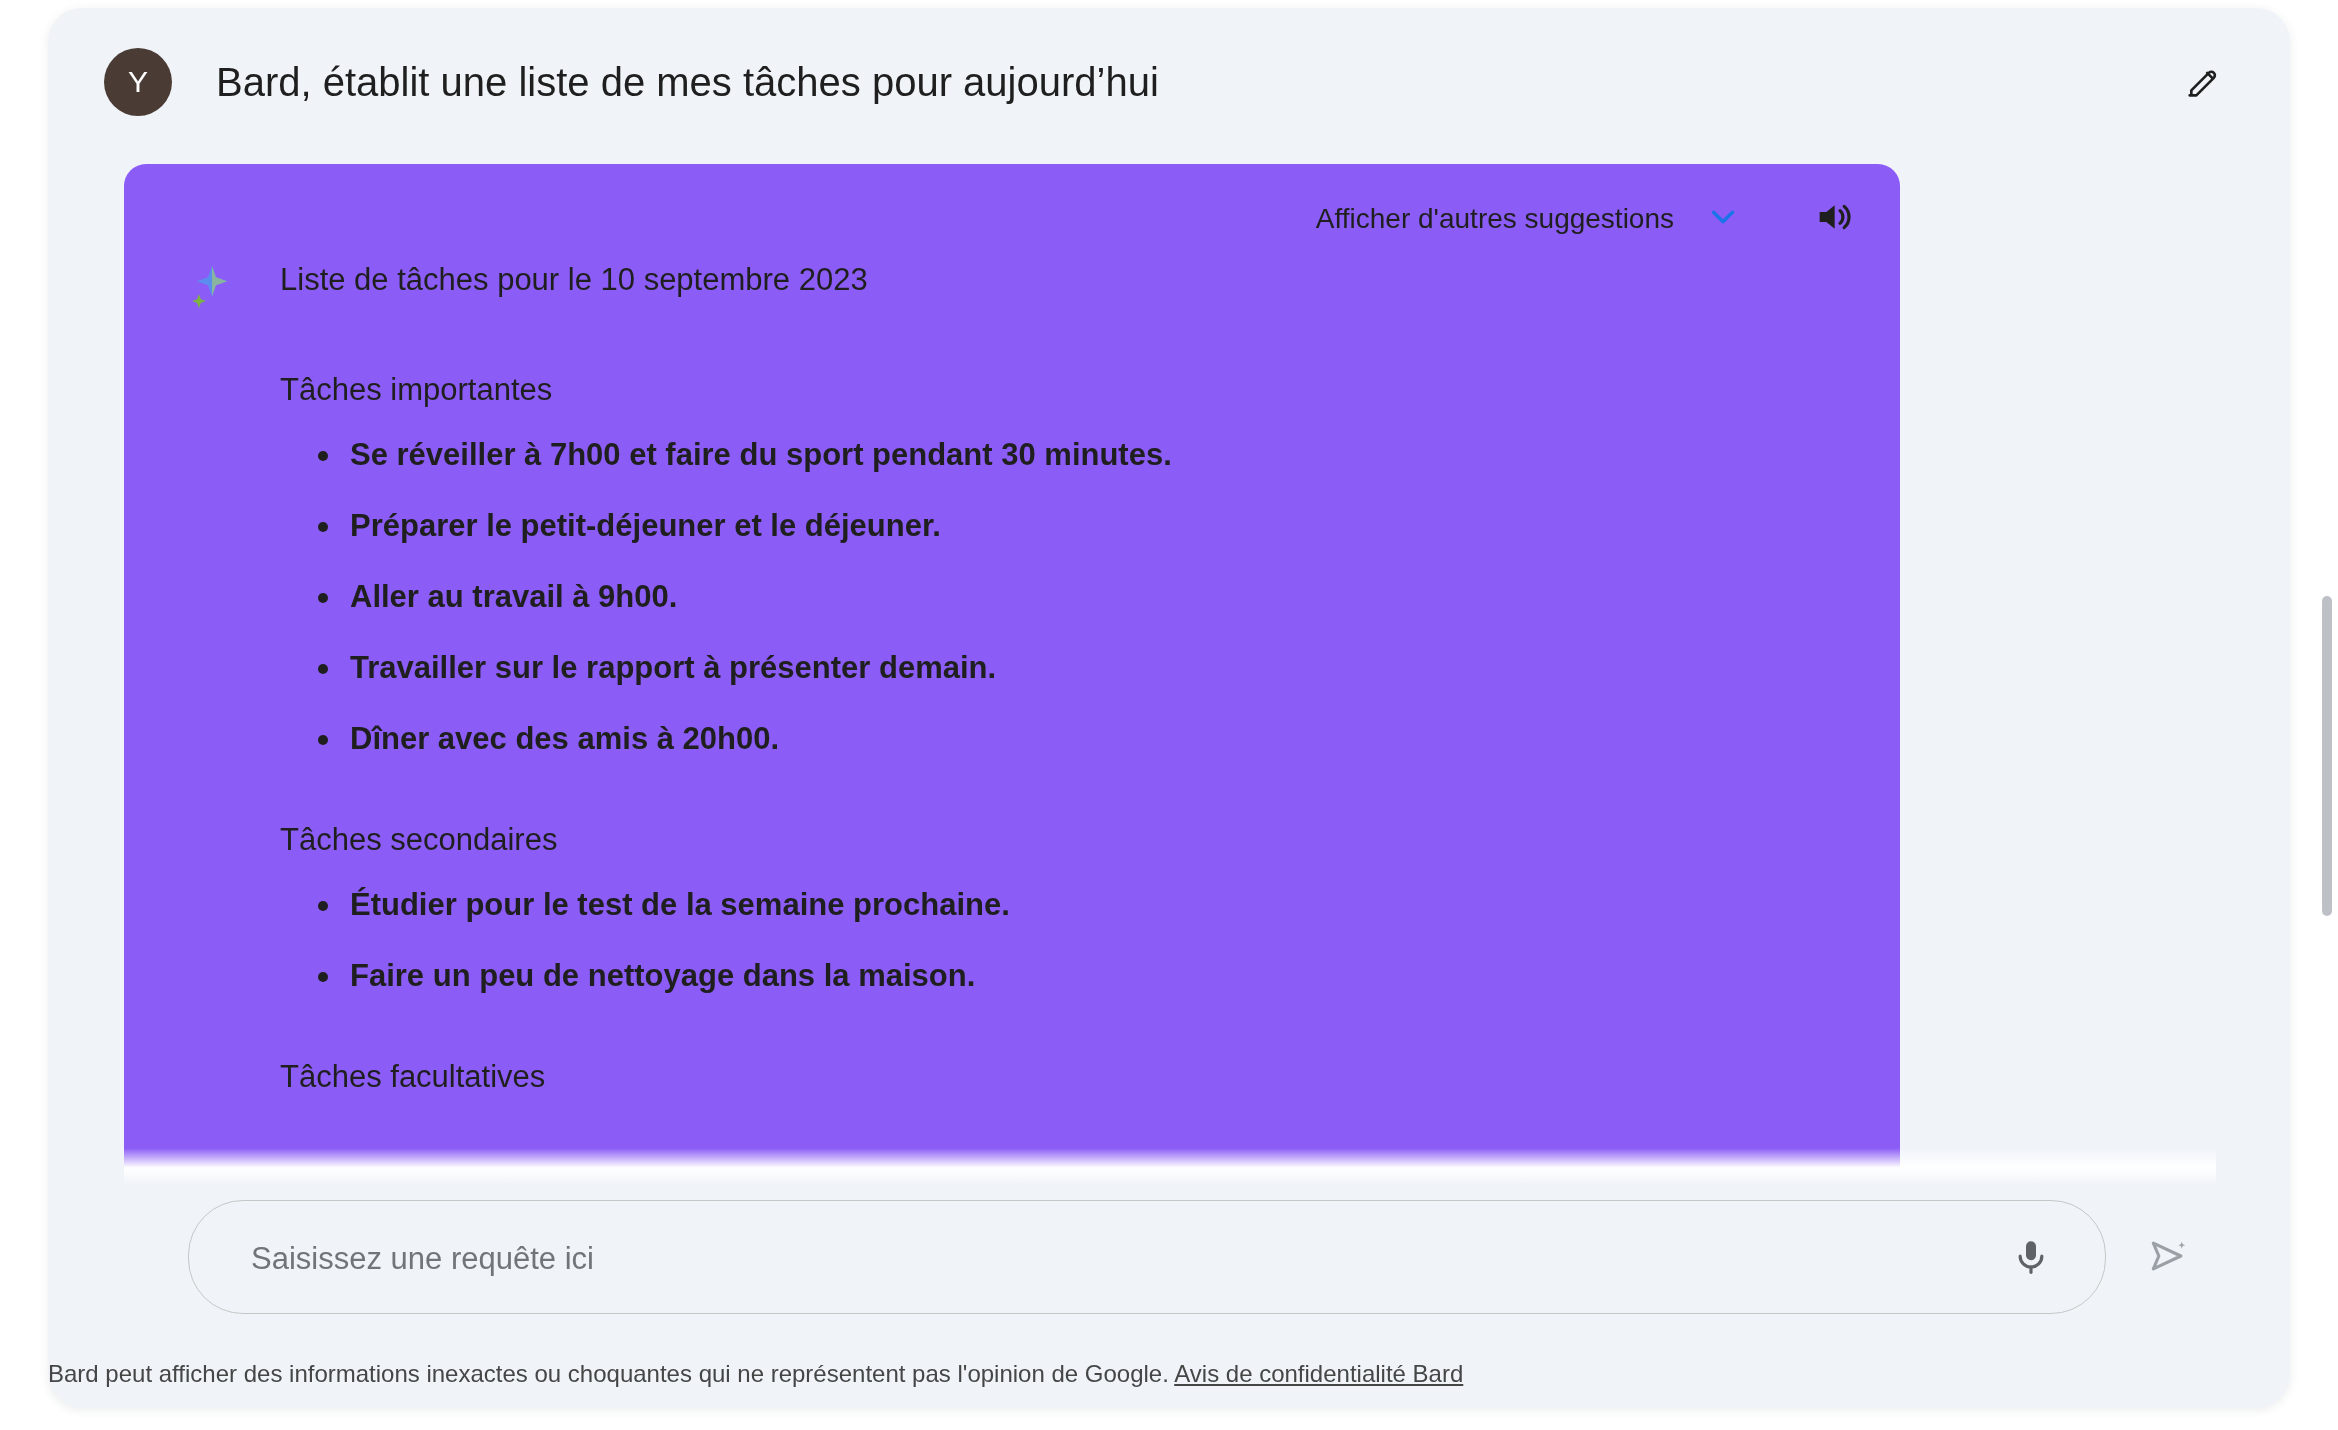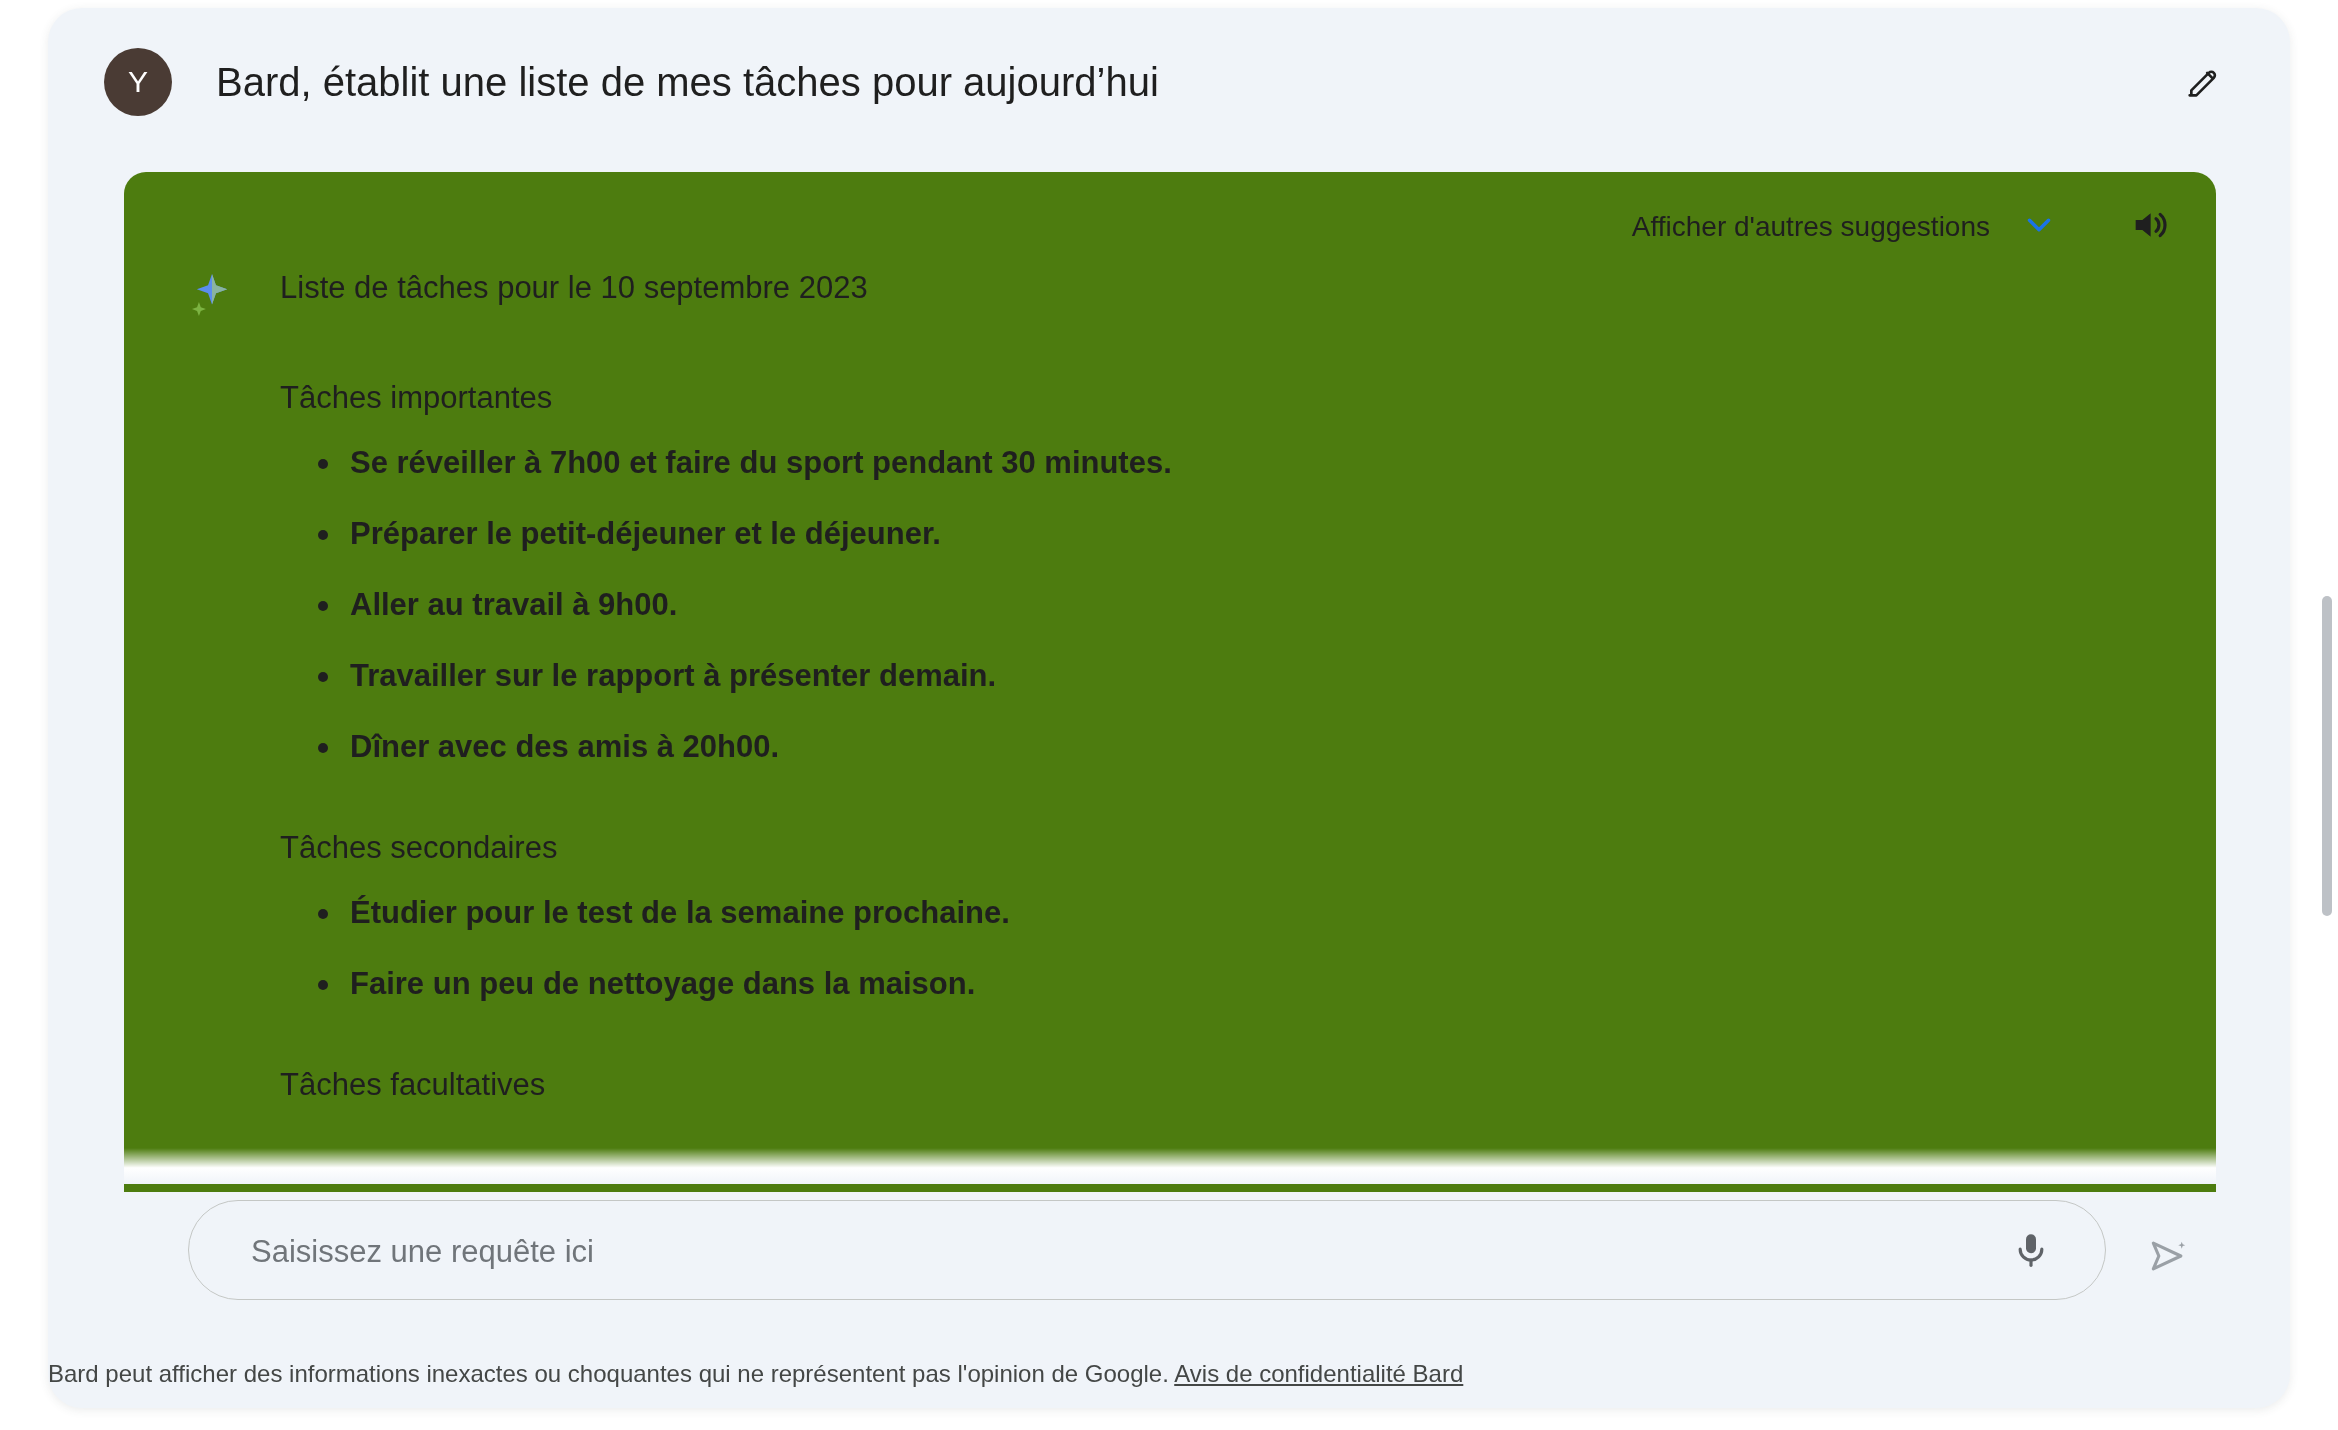--- a/index.html
+++ b/index.html
@@ -80,26 +80,25 @@
     cursor: pointer;
     border-radius: 50%;
   }
   .edit-btn svg { display: block; }
 
   
   .response-card {
     position: absolute;
     left: 76px;
     top: 156px;
-    width: 2092px;
+    width: 1776px;
     height: 1020px;
-    background: #4d7c0f;
+    background: #8b5cf6;
     border-radius: 22px 22px 0 0;
     overflow: hidden;
-    margin-top: 8px;
   }
 
   .suggestions-row {
     position: absolute;
     right: 36px;
     top: 24px;
     display: flex;
     align-items: center;
     gap: 0px;
   }
@@ -226,21 +225,21 @@
     background: #bdc1c6;
     cursor: pointer;
   }
 
   
   .input-wrap {
     position: absolute;
     left: 140px;
     top: 1192px;
     width: 1918px;
-    height: 100px;
+    height: 114px;
     border: 1px solid #c4c7c5;
     border-radius: 55px;
     background: #f0f4f9;
     display: flex;
     align-items: center;
     box-sizing: border-box;
     padding: 4px 46px 0 60px;
   }
 
   .input-field {

